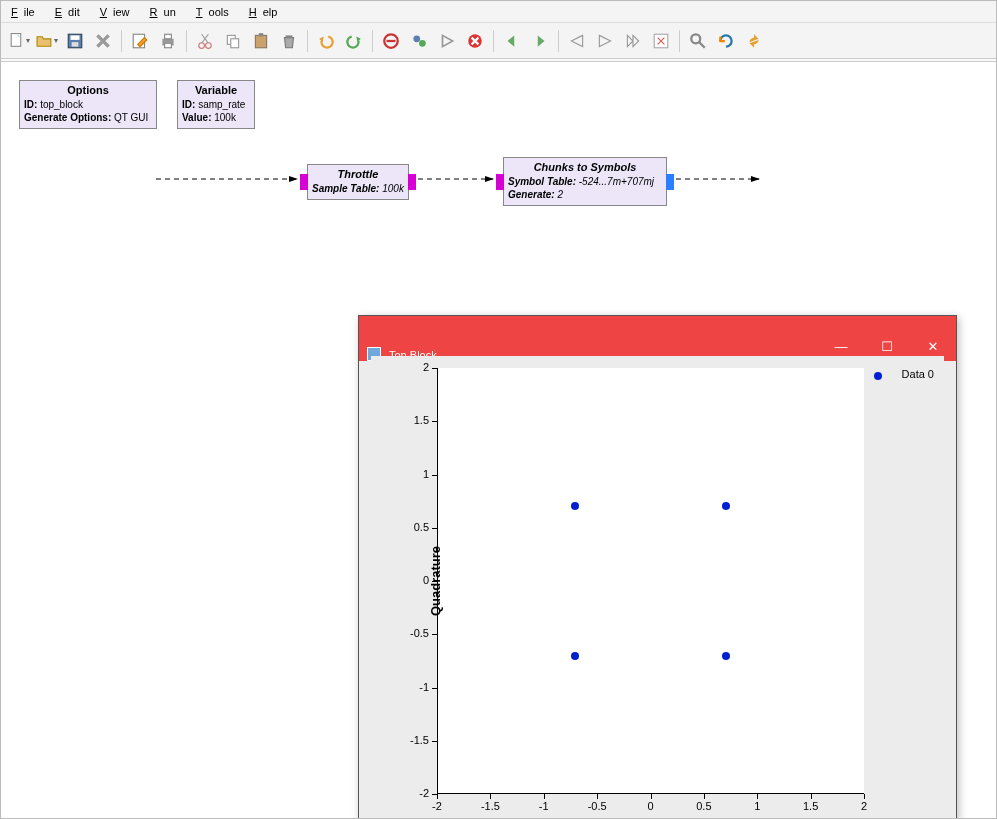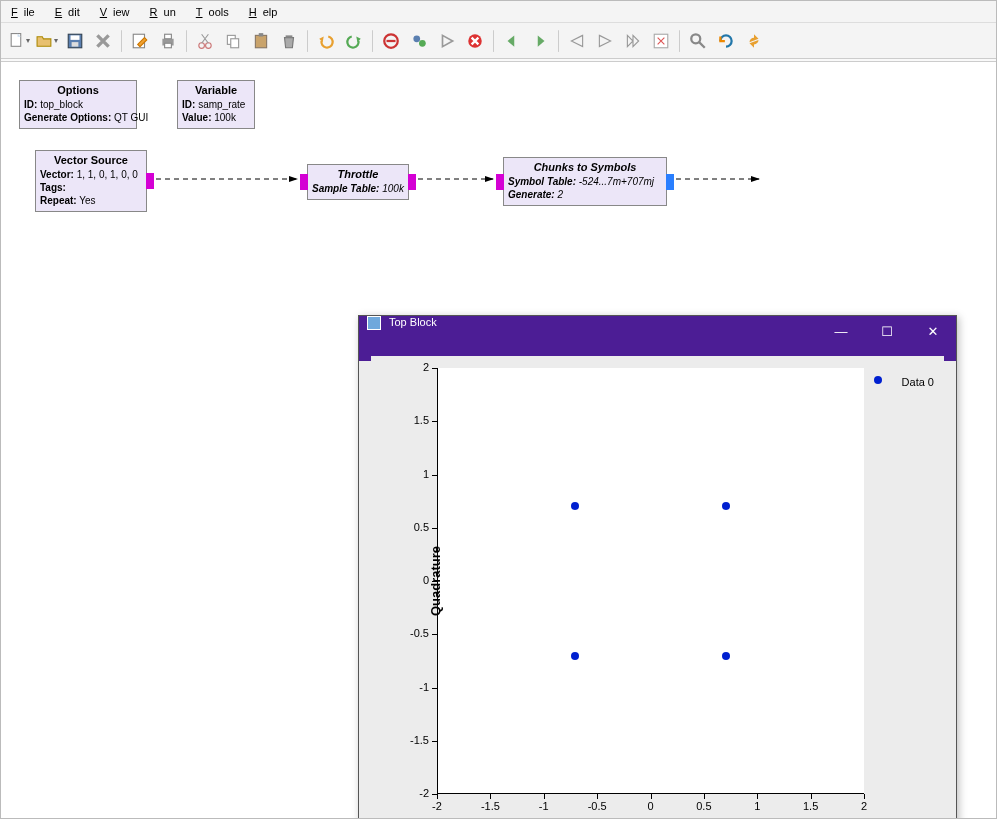--- a/index.html
+++ b/index.html
@@ -22,30 +22,30 @@
   .block .title { font-weight:bold; text-align:center; font-size:11px; padding:1px 0 2px 0;}
   .block .row { line-height:13px; white-space:nowrap;}
   .block .row b { font-weight:bold; }
   .port { position:absolute; width:8px; height:16px; top:50%; transform:translateY(-50%); }
   .port.mag { background:#d400d4; }
   .port.blue { background:#2a7fff; }
   
   svg.wires { position:absolute; left:0; top:0; width:100%; height:100%; pointer-events:none;}
   
   .plotwin { position:absolute; left:357px; top:253px; width:599px; height:542px; background:#ececec; border:1px solid #555; box-shadow:2px 2px 8px rgba(0,0,0,0.25);}
-  .plotwin .titlebar { height:45px; background:#4c1d95; color:#fff; display:flex; align-items:flex-start; padding:0 0 0 8px;}
+  .plotwin .titlebar { height:45px; background:#ef4444; color:#fff; display:flex; align-items:flex-end; padding:0 0 0 8px;}
   .plotwin .titlebar .wicon { width:14px; height:14px; background:#6fa8dc; margin-right:8px; border:1px solid #fff;}
   .plotwin .titlebar .spacer { flex:1; }
   .plotwin .titlebar .wbtn { width:46px; height:30px; display:flex; align-items:center; justify-content:center; color:#fff; font-size:13px; cursor:default;}
   .plotarea { position:absolute; left:12px; right:12px; top:40px; bottom:12px; background:#ececec;}
   .chart { position:absolute; left:66px; top:12px; right:80px; bottom:50px; background:#fff;}
   .axis-label-y { position:absolute; left:-2px; top:50%; transform:translate(-50%,-50%) rotate(-90deg); font-weight:bold; font-size:13px;}
   .tick { position:absolute; font-size:11px; color:#000;}
   .dot { position:absolute; width:8px; height:8px; border-radius:50%; background:#0020d0; transform:translate(-50%,-50%);}
-  .legend { position:absolute; right:-70px; top:8px; font-size:11px; display:flex; align-items:flex-start; gap:20px;}
+  .legend { position:absolute; right:-70px; top:0; font-size:11px; display:flex; align-items:flex-end; gap:20px;}
   .legend .sw { width:8px; height:8px; border-radius:50%; background:#0020d0;}
   .tickmark { position:absolute; background:#000;}
 </style>
 </head>
 <body>
 
 <div class="menubar">
   <span><u>F</u><span>ile</span></span>
   <span><u>E</u><span>dit</span></span>
   <span><u>V</u><span>iew</span></span>
@@ -204,39 +204,32 @@
   <div class="tbtn">
       <svg viewBox="0 0 16 16">
         <path d="M12 6 L8 2 L8 5 A4 4 0 0 0 4 9" fill="#e8a030"></path>
         <path d="M4 10 L8 14 L8 11 A4 4 0 0 0 12 7" fill="#e8a030"></path>
       </svg>
     </div>
 </div>
 
 <div class="canvas">
 
-  <div class="block" style="left:18px; top:18px; width:118px;">
+  <div class="block" style="left:18px; top:18px; width:138px;">
     <div class="title">Options</div>
     <div class="row"><b>ID:</b> <span>top_block</span></div>
     <div class="row"><b>Generate Options:</b> <span>QT GUI</span></div>
   </div>
 
   <div class="block" style="left:176px; top:18px; width:78px;">
     <div class="title">Variable</div>
     <div class="row"><b>ID:</b> <span>samp_rate</span></div>
     <div class="row"><b>Value:</b> <span>100k</span></div>
   </div>
 
-  <div class="block" style="left:34px; top:88px; width:112px;">
-    <div class="title">Vector Source</div>
-    <div class="row"><b>Vector:</b> <span>1, 1, 0, 1, 0, 0</span></div>
-    <div class="row"><b>Tags:</b> <span></span></div>
-    <div class="row"><b>Repeat:</b> <span>Yes</span></div>
-    <div class="port mag" style="right:-8px; top:30px;"></div>
-  </div>
 
   <div class="block" style="left:306px; top:102px; width:102px;font-style:italic;">
     <div class="title">Throttle</div>
     <div class="row"><b>Sample Table:</b> <span>100k</span></div>
     <div class="port mag" style="left:-8px;"></div>
     <div class="port mag" style="right:-8px;"></div>
   </div>
 
   <div class="block" style="left:502px; top:95px; width:164px;font-style:italic;">
     <div class="title">Chunks to Symbols</div>

